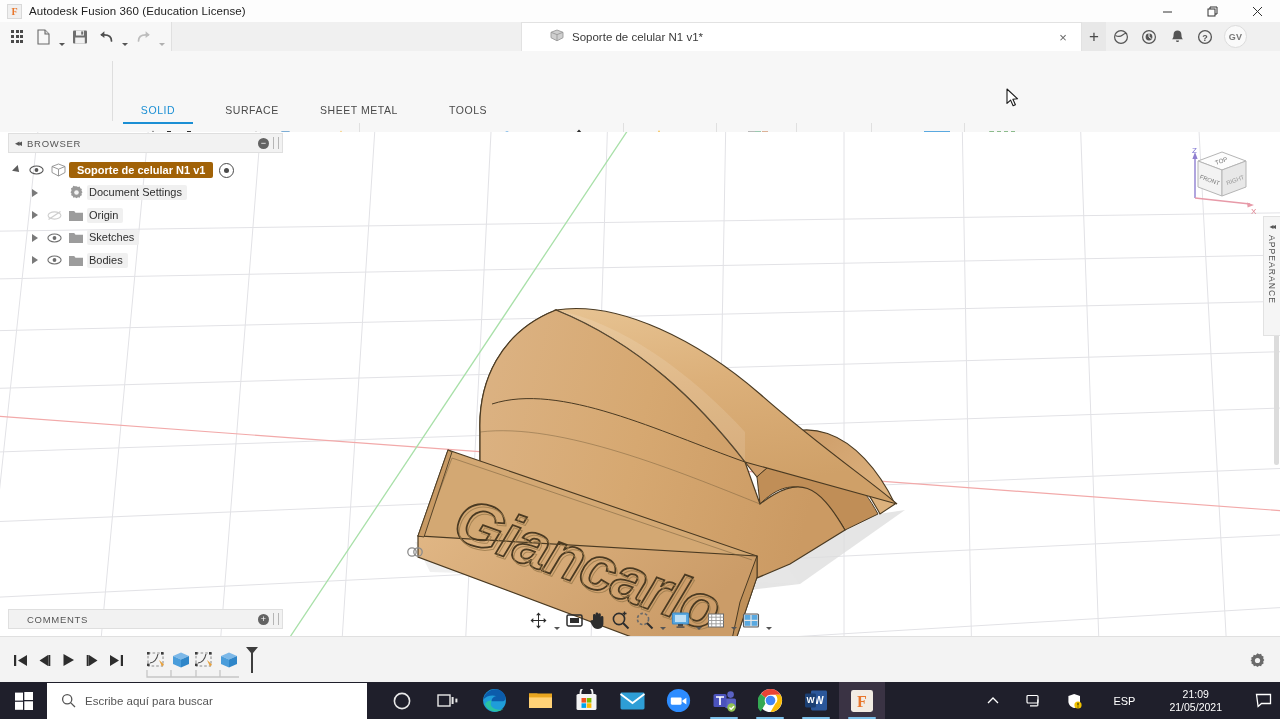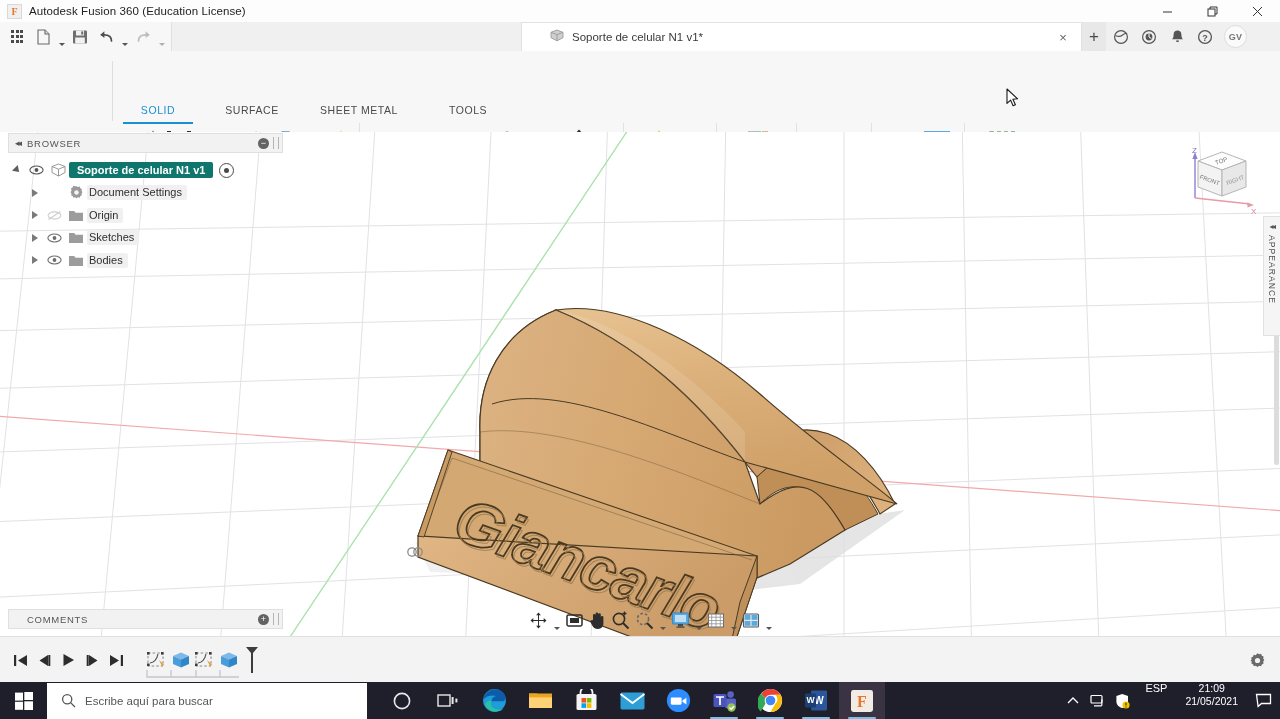--- a/index.html
+++ b/index.html
@@ -121,21 +121,21 @@
   .bhead .bgrip{width:4px;height:12px;margin-right:3px;border-left:1px solid #b5b5b5;border-right:1px solid #b5b5b5;}
   .btree{padding-top:6px;}
   .brow{display:flex;align-items:center;height:22.5px;font-size:11px;color:#2e2e2e;}
   .brow .exp{width:18px;display:flex;align-items:center;justify-content:center;}
   .tri{width:0;height:0;border-top:4.5px solid transparent;border-bottom:4.5px solid transparent;border-left:6px solid #7a7a7a;}
   .tri.open{transform:rotate(45deg);border-left-color:#5d5d5d;}
   .brow .eye{width:21px;display:flex;align-items:center;justify-content:center;}
   .brow .fico{width:22px;display:flex;align-items:center;justify-content:center;}
   .brow .blabel{padding:1px 5px 2px 2px;border-radius:2px;background:rgba(239,239,239,.92);}
   .brow.root{font-weight:bold;color:#fff;}
-  .brow.root .blabel{background:#0f766e;color:#fff;padding:2px 8px;}
+  .brow.root .blabel{background:#a16207;color:#fff;padding:2px 8px;}
   .radio{
     width:13px;height:13px;border-radius:50%;border:1.6px solid #4a4a4a;margin-left:6px;
     display:flex;align-items:center;justify-content:center;background:#fff;
   }
   .radio i{width:5px;height:5px;border-radius:50%;background:#4a4a4a;display:block;}
   .ind1{margin-left:18px;}
 
   
   .comments{
     position:absolute;left:8px;top:609px;width:275px;height:20px;
@@ -182,21 +182,21 @@
   }
   .startbtn{width:47px;height:37px;display:flex;align-items:center;justify-content:center;}
   .searchbox{
     width:320px;height:36px;background:#ffffff;display:flex;align-items:center;gap:9px;
     padding-left:14px;box-sizing:border-box;
   }
   .searchbox span{font-size:11.5px;color:#555;}
   .tbicon{width:46px;height:37px;display:flex;align-items:center;justify-content:center;position:relative;}
   .tbicon.active{background:#3a3344;}
   .tbicon .underline{position:absolute;bottom:0;left:9px;right:9px;height:2.5px;background:#7cc0ea;border-radius:2px;}
-  .tray{margin-left:auto;display:flex;align-items:flex-start;height:37px;color:#fff;}
+  .tray{margin-left:auto;display:flex;align-items:center;height:37px;color:#fff;gap:16px;}
   .tray .ti{width:25px;height:37px;display:flex;align-items:center;justify-content:center;}
   .tray .lang{font-size:11px;color:#fff;padding:0 10px;}
   .clock{display:flex;flex-direction:column;align-items:center;justify-content:center;padding:0 8px;line-height:13px;}
   .clock span{font-size:10.5px;color:#fff;}
   .tray .notif{width:34px;height:37px;display:flex;align-items:center;justify-content:center;}
 
   
   .cursor{position:absolute;left:1006px;top:88px;pointer-events:none;}
 </style>
 </head>

